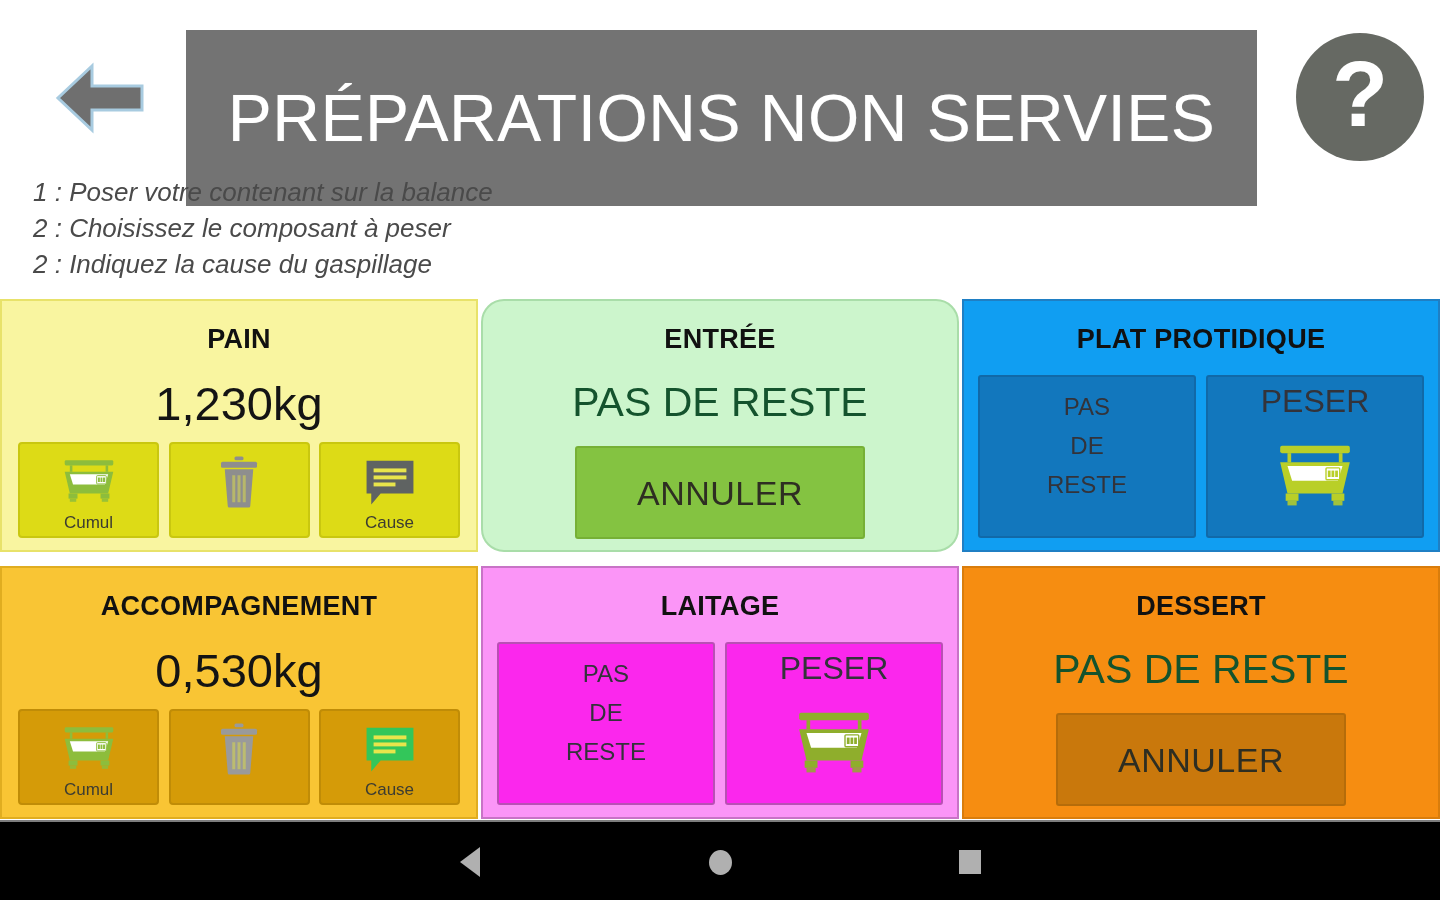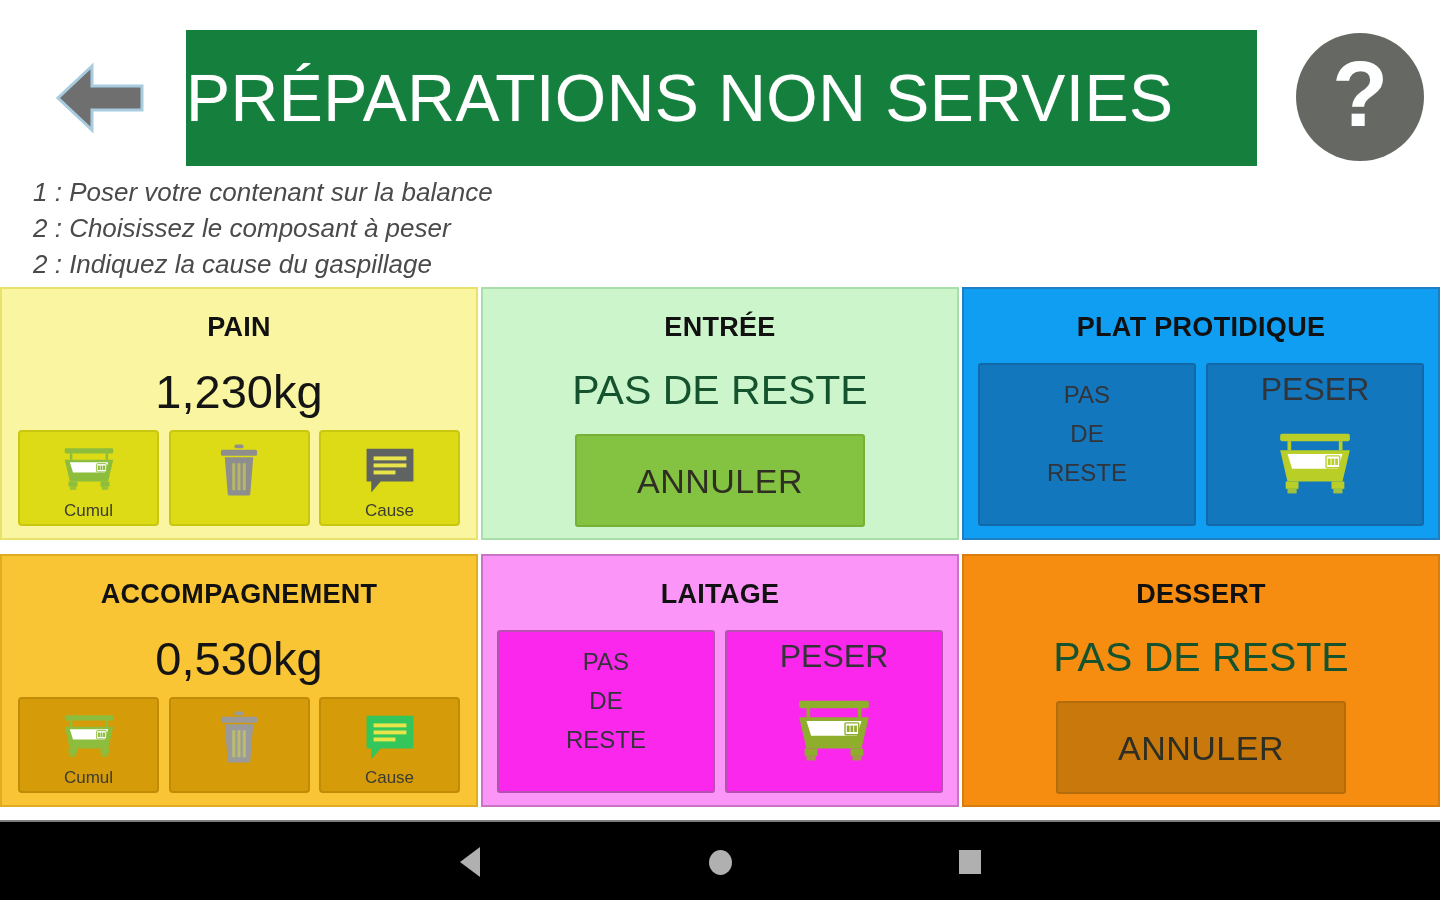--- a/index.html
+++ b/index.html
@@ -36,25 +36,25 @@
     height: 76px;
     cursor: pointer;
   }
   .back-arrow svg { display: block; width: 96px; height: 76px; }
 
   .title-bar {
     position: absolute;
     left: 186px;
     top: 30px;
     width: 1071px;
-    height: 136px;
-    background: #15803d;
-    display: flex;
-    align-items: center;
-    justify-content: flex-start;
+    height: 176px;
+    background: #737373;
+    display: flex;
+    align-items: center;
+    justify-content: center;
   }
   .title-bar-text {
     color: #ffffff;
     font-size: 66px;
     line-height: 1;
     font-weight: 400;
     letter-spacing: 0.5px;
     white-space: nowrap;
     text-shadow: 0 0 1px rgba(255,255,255,0.35);
   }
@@ -92,21 +92,21 @@
     color: #4a4a4a;
     font-size: 26px;
     line-height: 36px;
     white-space: nowrap;
   }
 
   
   .grid {
     position: absolute;
     left: 0;
-    top: 287px;
+    top: 299px;
     width: 1440px;
     height: 526px;
     display: grid;
     grid-template-columns: 478px 478px 478px;
     grid-template-rows: 253px 253px;
     column-gap: 3px;
     row-gap: 14px;
   }
 
   .card {
@@ -359,21 +359,21 @@
       <path d="M2 2 L62 2 L62 44 L20 44 L8 58 L8 44 L2 44 Z" fill="#5f6362"></path>
       <rect x="11" y="12" width="42" height="5" fill="#e8e54b"></rect>
       <rect x="11" y="21" width="42" height="5" fill="#e8e54b"></rect>
       <rect x="11" y="30" width="28" height="5" fill="#e8e54b"></rect>
     </svg>
             </div>
             <div class="action-label">Cause</div>
           </div>
         </div>
       </div>
-      <div class="card" style="background: rgb(204, 245, 204); border-color: rgb(169, 221, 169);">
+      <div class="card" style="background: rgb(204, 245, 204); border-color: rgb(169, 221, 169); border-radius: 23px;">
         <div class="card-title">ENTRÉE</div>
         <div class="card-status">PAS DE RESTE</div>
         <div class="annuler-btn" style="background: rgb(132, 195, 65); border-color: rgb(118, 176, 53);">
           <span class="annuler-label">ANNULER</span>
         </div>
       </div>
       <div class="card" style="background: rgb(16, 158, 242); border-color: rgb(31, 127, 196);">
         <div class="card-title">PLAT PROTIDIQUE</div>
         <div class="duo-row">
           <div class="duo-btn" style="background: rgb(18, 119, 189); border-color: rgb(17, 105, 168);">

